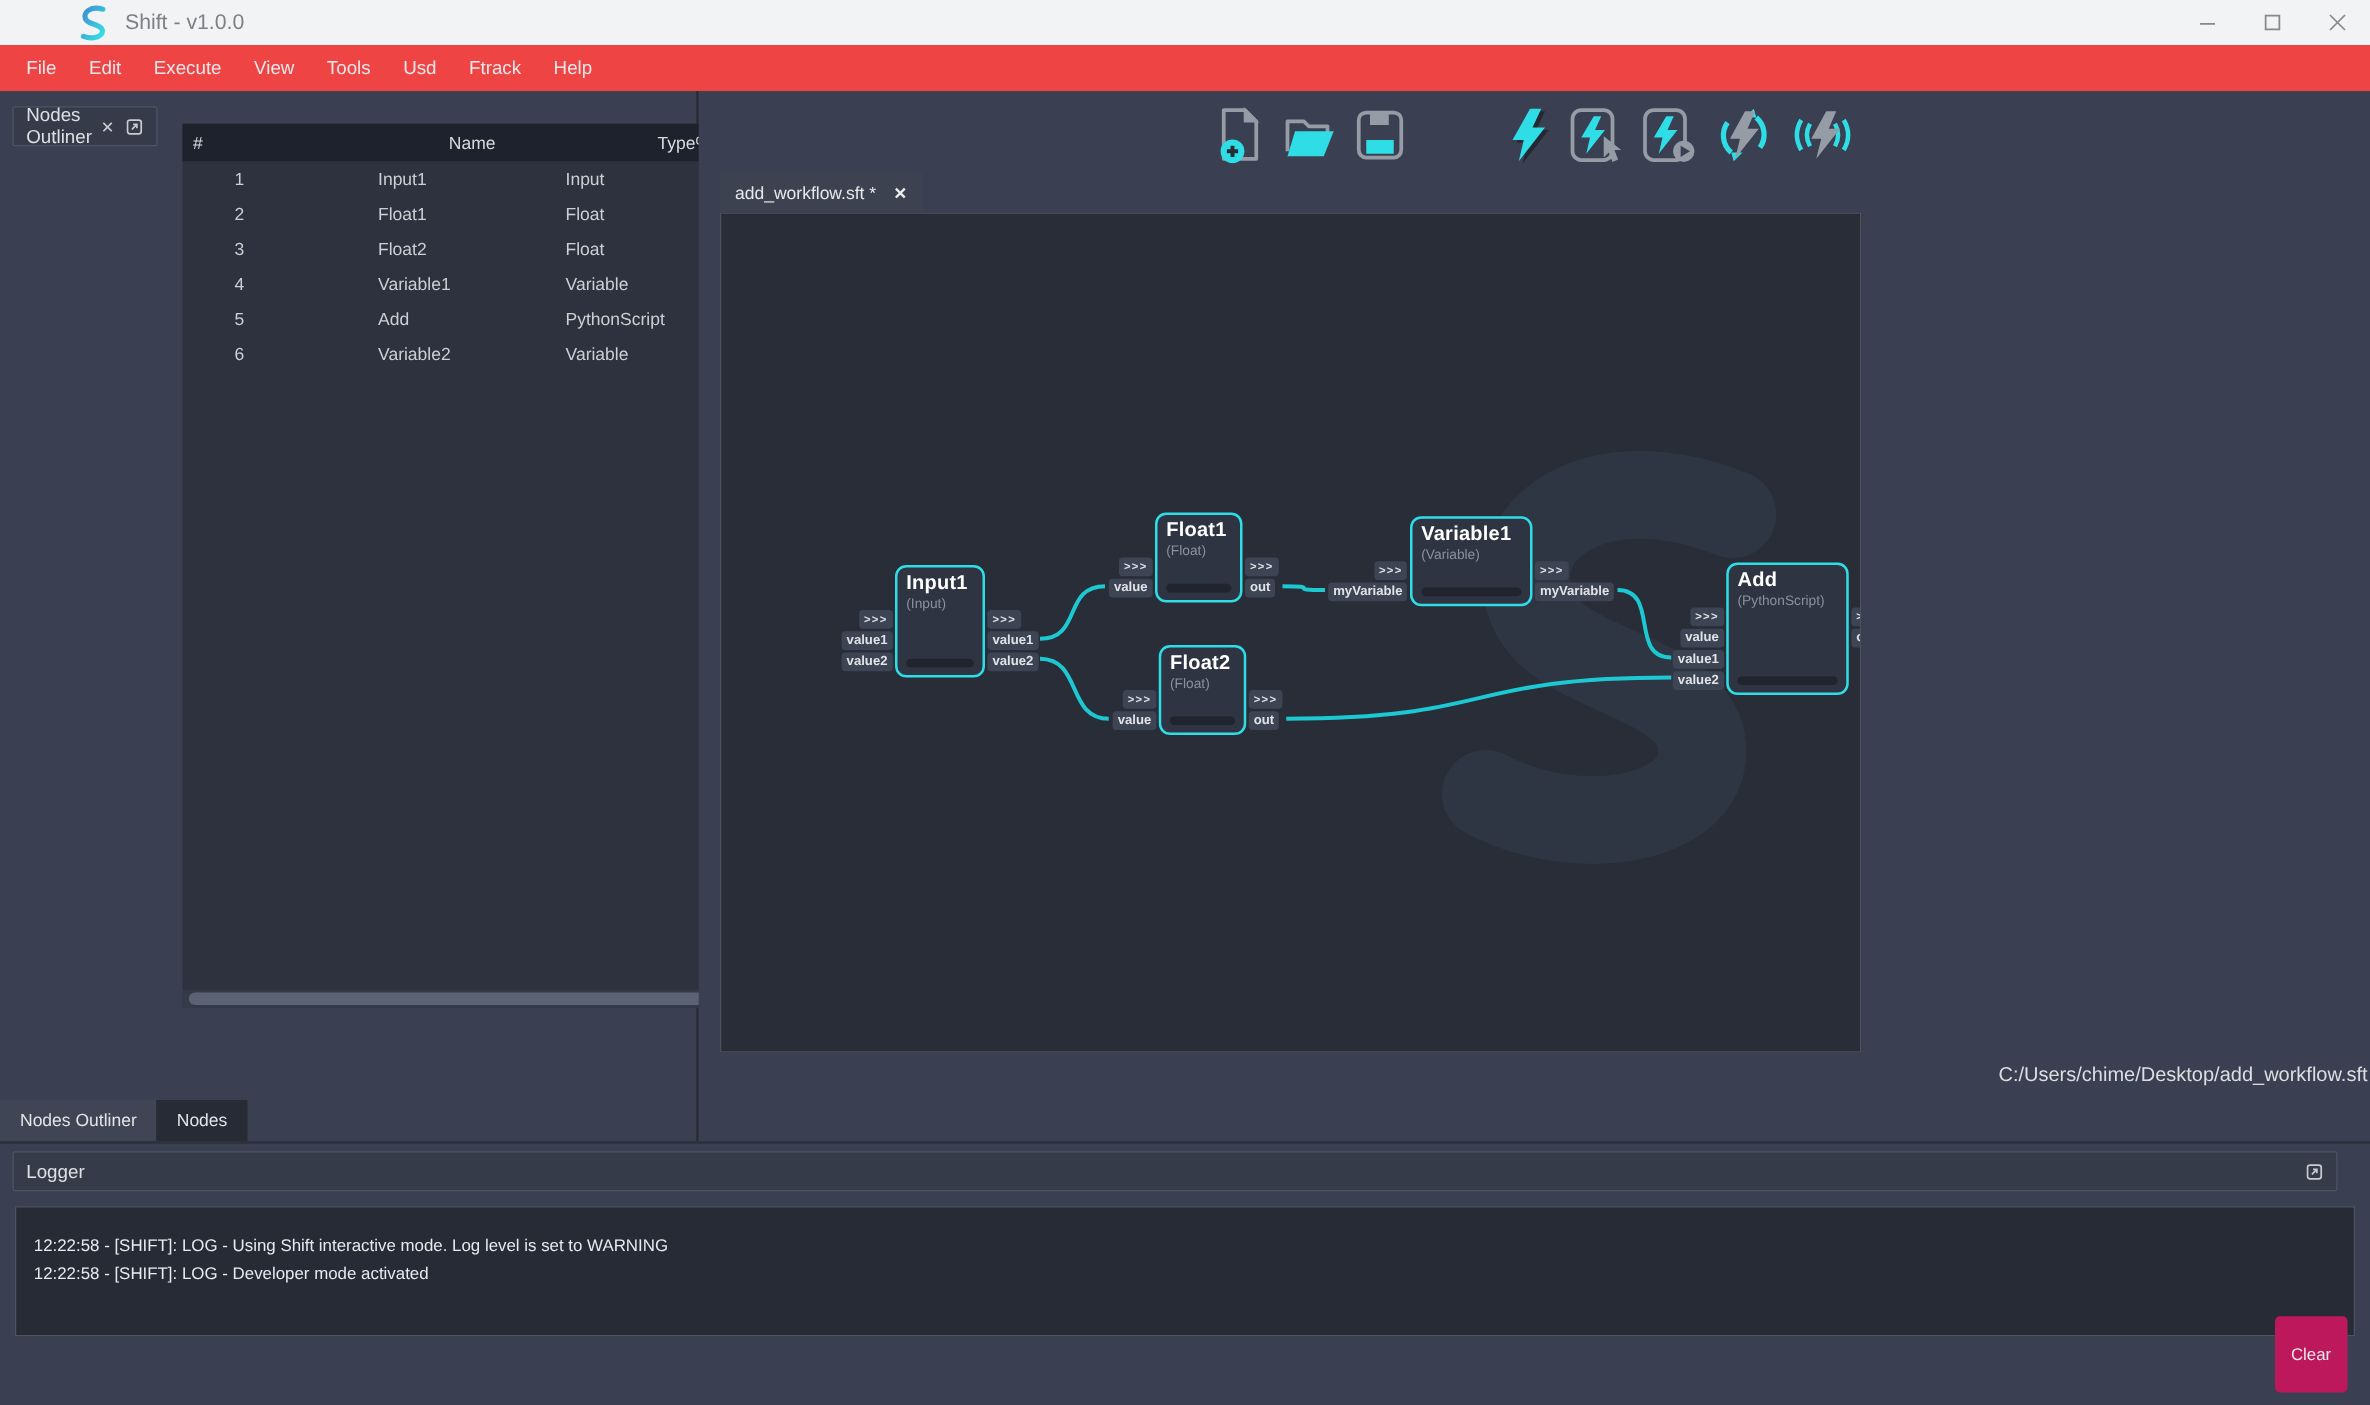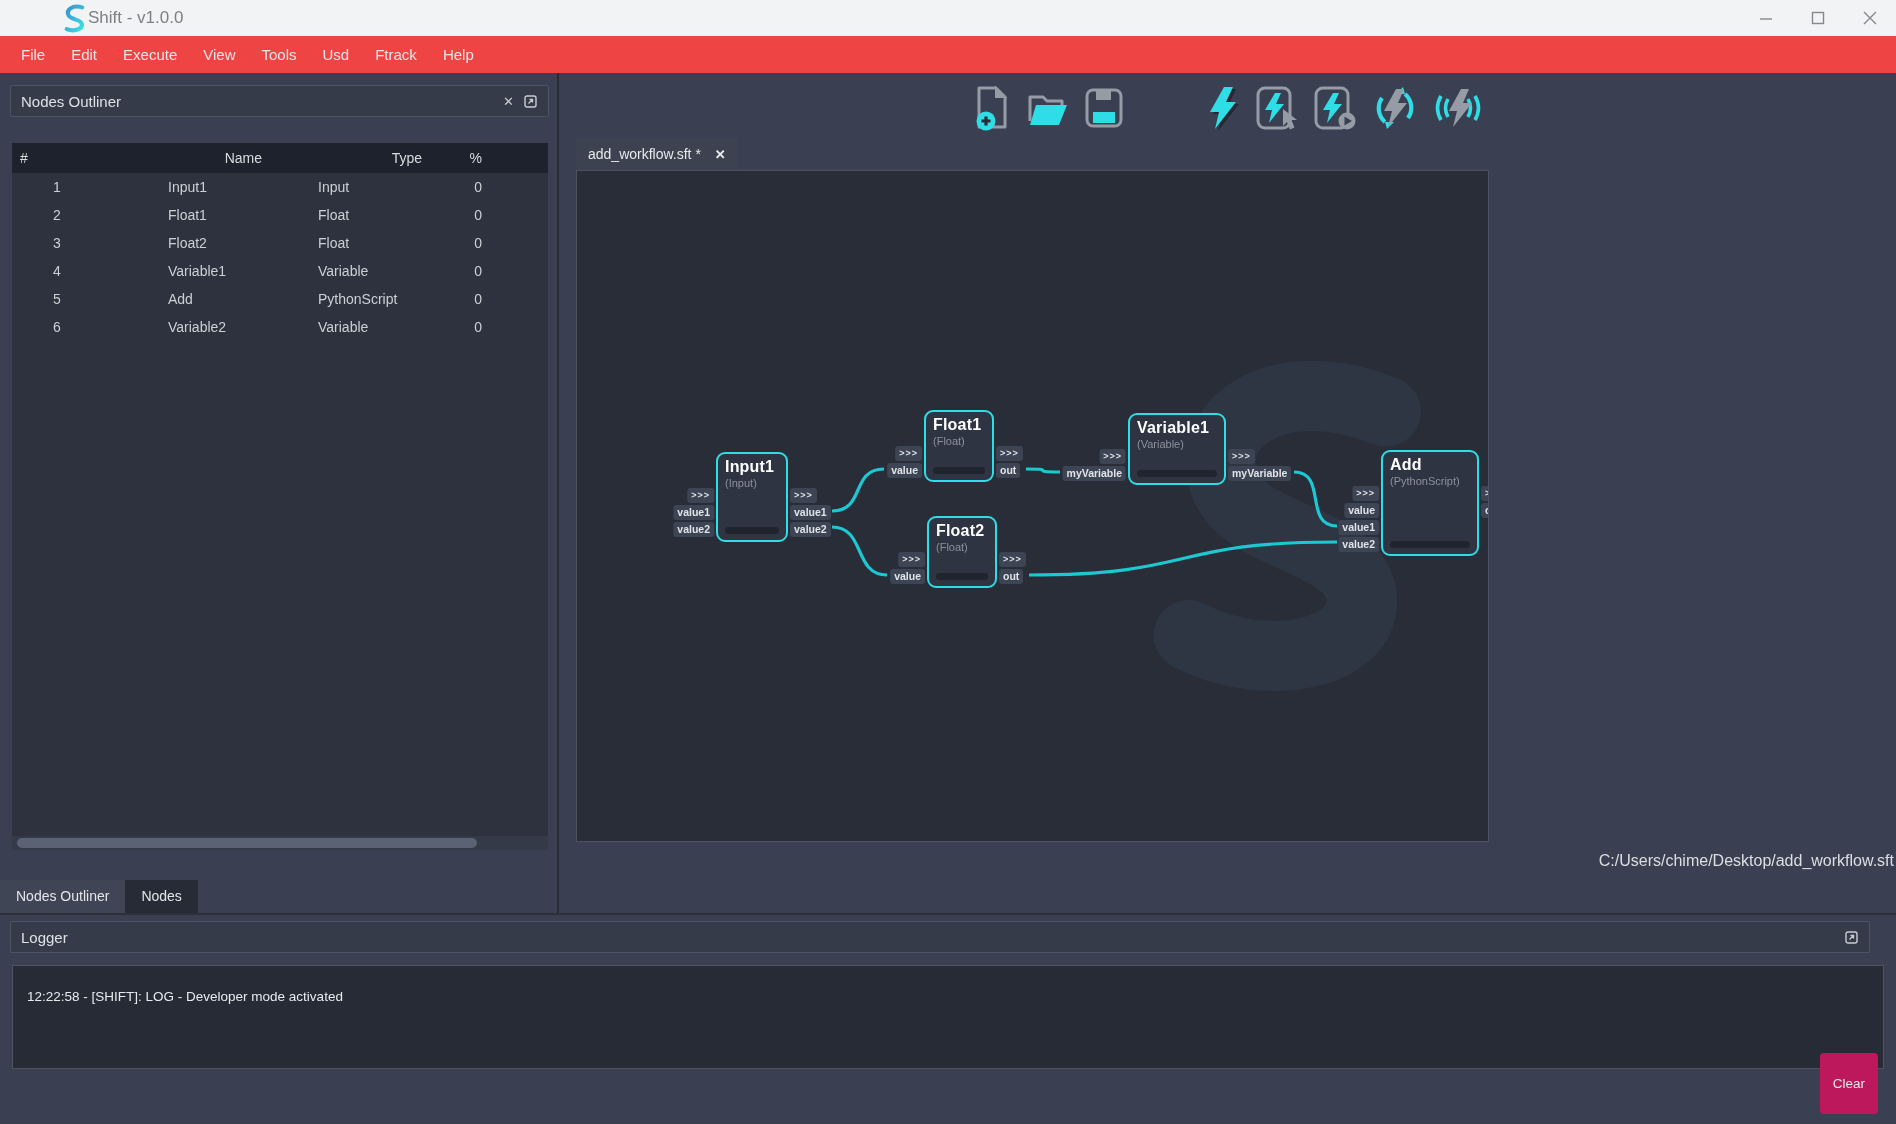--- a/index.html
+++ b/index.html
@@ -2,32 +2,32 @@
 <html><head>
 <meta charset="utf-8">
 <style>
   * { margin:0; padding:0; box-sizing:border-box; }
   html,body { width:1896px; height:1124px; overflow:hidden; background:#3a4051;
               font-family:"Liberation Sans", sans-serif; }
 
   
   .titlebar { height:36px; background:#f2f3f4; display:flex; align-items:center; }
   .titlebar .logo { margin-left:62px; width:26px; height:30px; display:flex; align-items:center; }
-  .titlebar .title { margin-left:0; font-size:17px; color:#7d8084; }
+  .titlebar .title { margin-left:12px; font-size:17px; color:#7d8084; }
   .win-controls { margin-left:auto; display:flex; height:100%; }
   .win-btn { width:52px; height:100%; display:flex; align-items:center; justify-content:center; cursor:default; }
   .win-btn svg { display:block; }
 
   
   .menubar { height:37px; background:#ef4444; display:flex; align-items:center; padding-left:8px; }
   .menu-item { color:#e6e8eb; font-size:15px; padding:0 13px; line-height:37px; }
 
   
   .main-row { display:flex; height:840px; }
-  .dock-left  { width:559px; background:#3a4051; border-right:2px solid #272b34; position:relative; display:flex; flex-direction:column; }
+  .dock-left  { width:559px; background:#3a4051; border-right:2px solid #272b34; position:relative; display:flex; flex-direction:row; }
   .dock-center{ flex:1; background:#3a4051; position:relative; }
   .dock-right { width:391px; background:#3a4051; border-left:2px solid #272b34; }
 
   
   .panel-header { height:32px; border:1px solid #4d5463; border-radius:2px; background:#353b49;
                   display:flex; align-items:center; padding:0 8px 0 10px; }
   .panel-header .ph-title { color:#dde0e4; font-size:15px; }
   .panel-header .ph-spacer { flex:1; }
   .ph-close { color:#c9ccd1; font-size:13px; padding:0 7px; }
   .ph-pop { display:flex; padding:0 3px; }
@@ -380,16 +380,17 @@
     <span class="ph-title">Logger</span>
     <span class="ph-spacer"></span>
     <span class="ph-pop">
       <svg width="13" height="13" viewBox="0 0 13 13">
           <rect x="1" y="1" width="11" height="11" rx="2" fill="none" stroke="#c9ccd1" stroke-width="1.4"></rect>
           <path d="M4.5 8.5 L8.5 4.5 M5.5 4.5 H8.5 V7.5" stroke="#c9ccd1" stroke-width="1.3" fill="none"></path>
         </svg>
     </span>
   </div>
   <div class="log-box" id="log-box">
+      <div class="log-line">12:22:58 - [SHIFT]: LOG - Using Shift interactive mode. Log level is set to WARNING</div>
       <div class="log-line">12:22:58 - [SHIFT]: LOG - Developer mode activated</div>
     </div>
   <div class="clear-btn">Clear</div>
 </div>
 
 </body></html>

